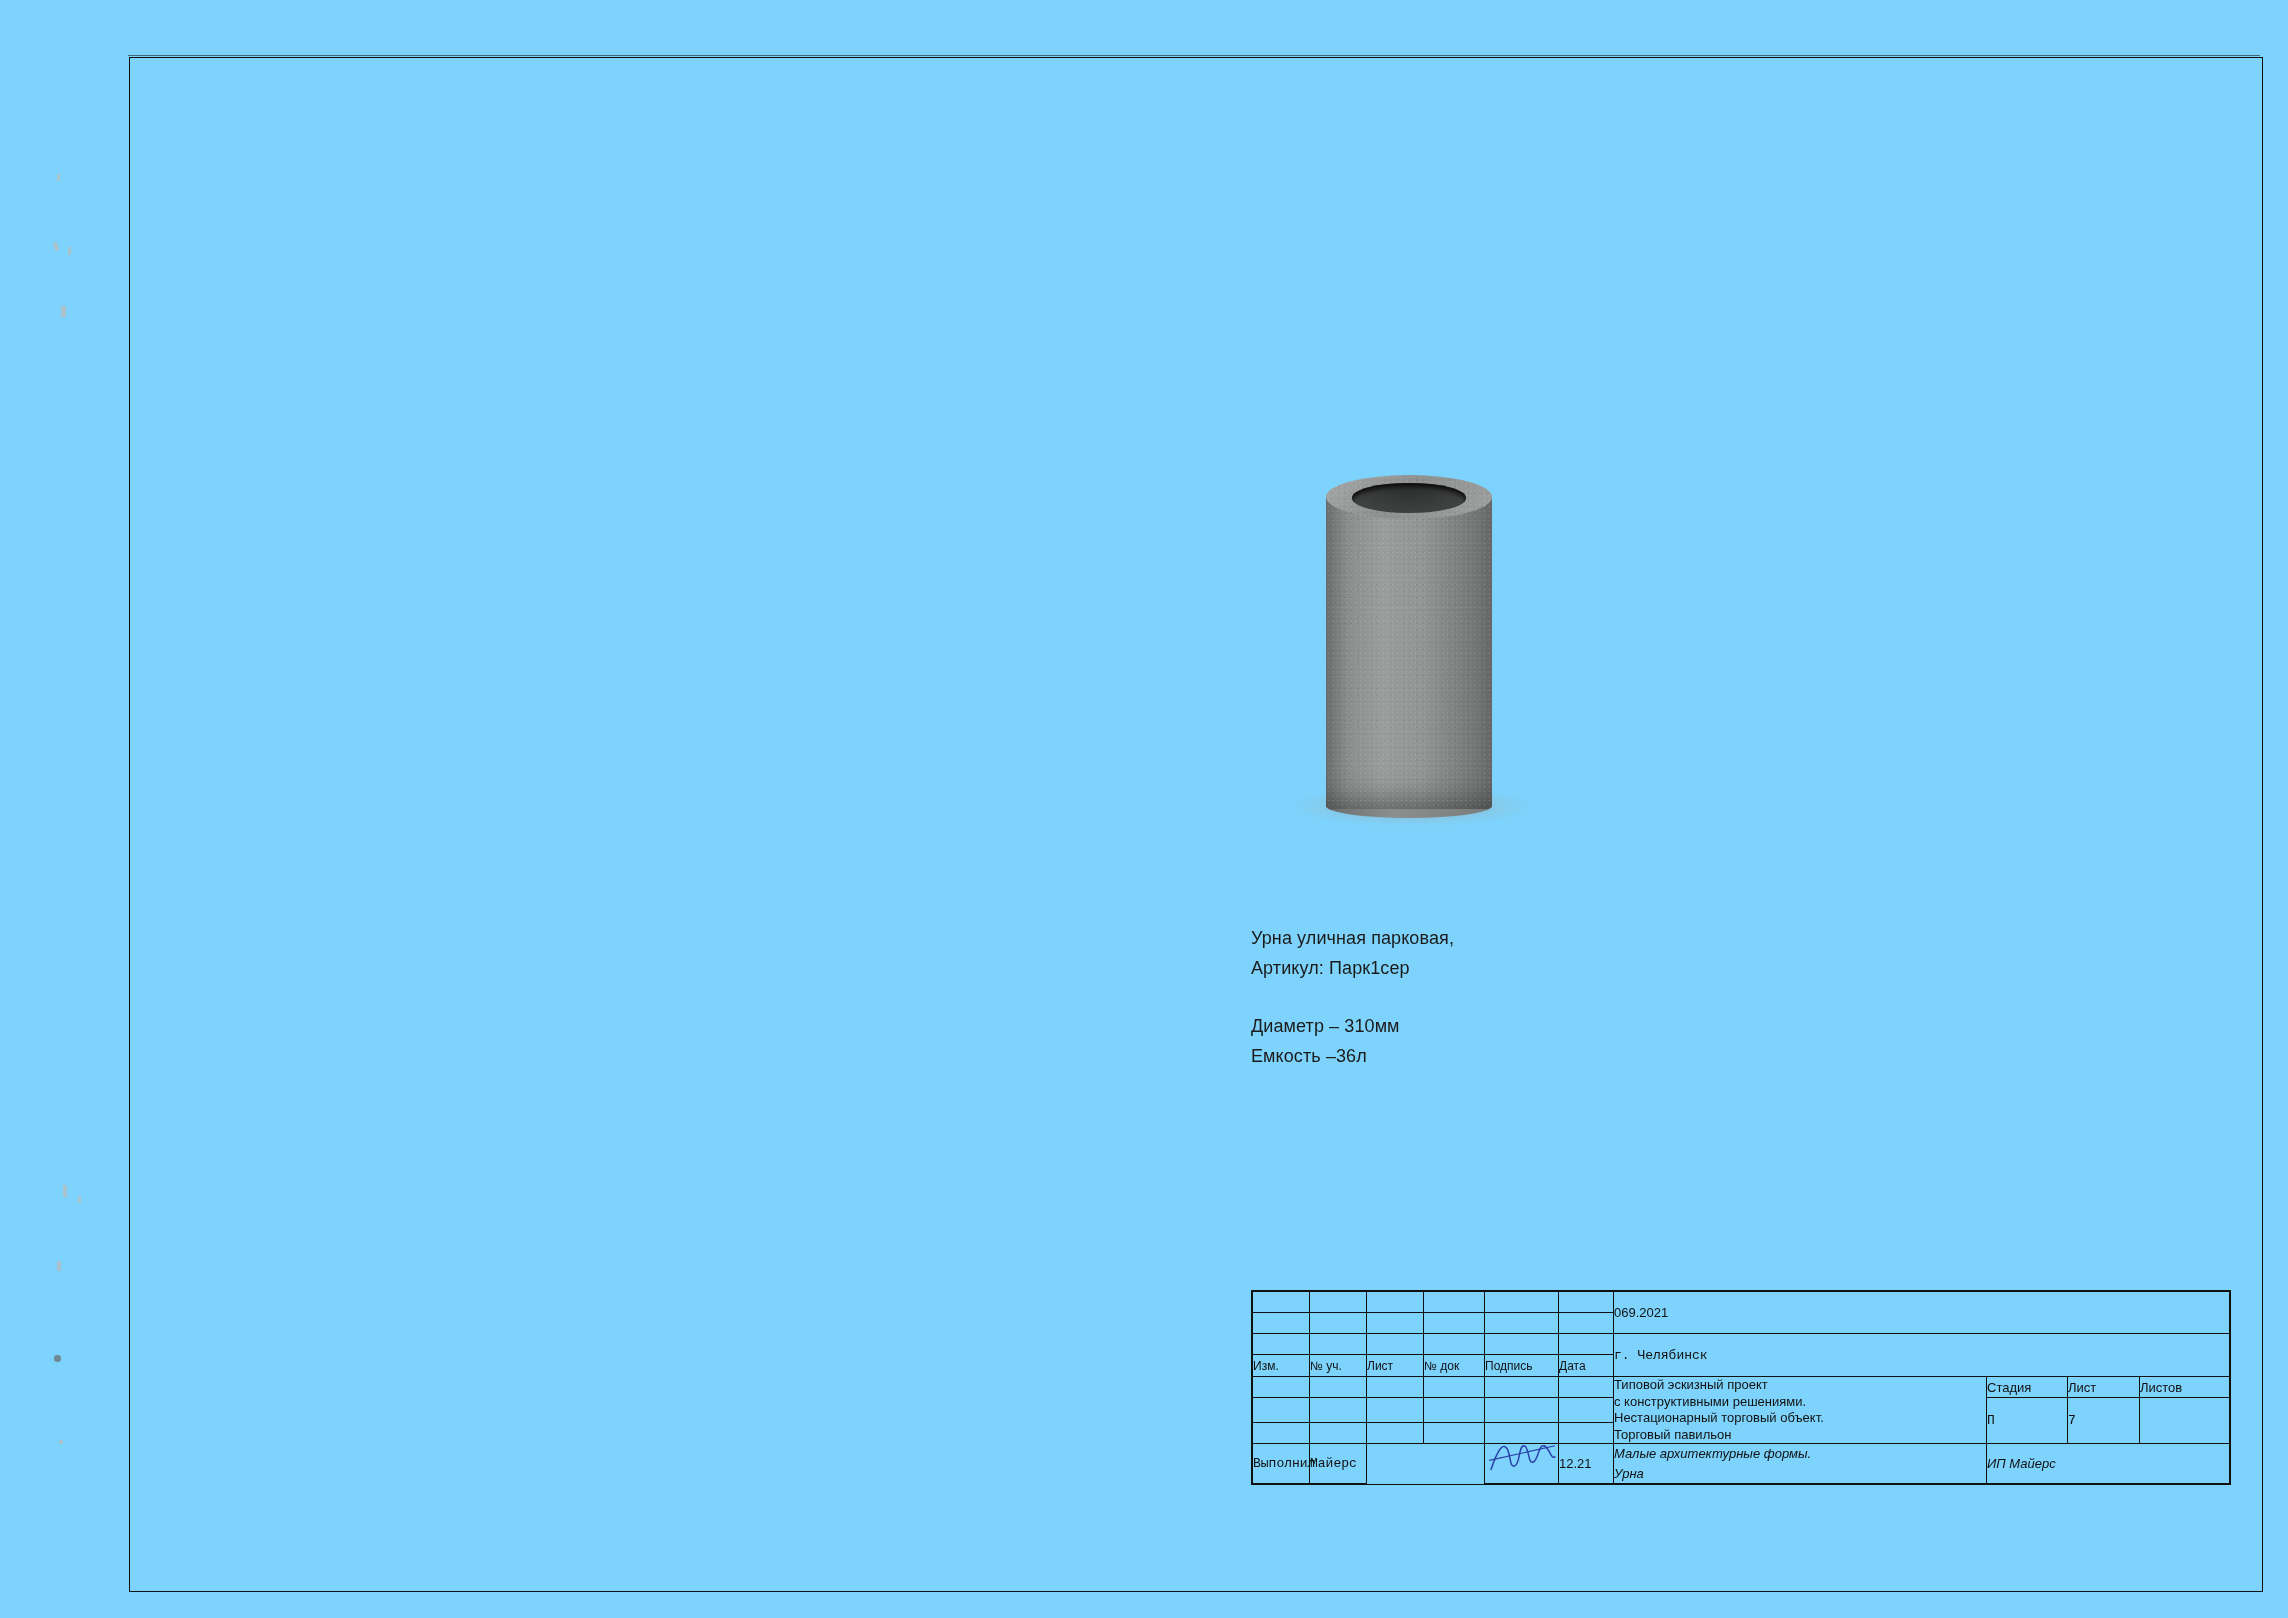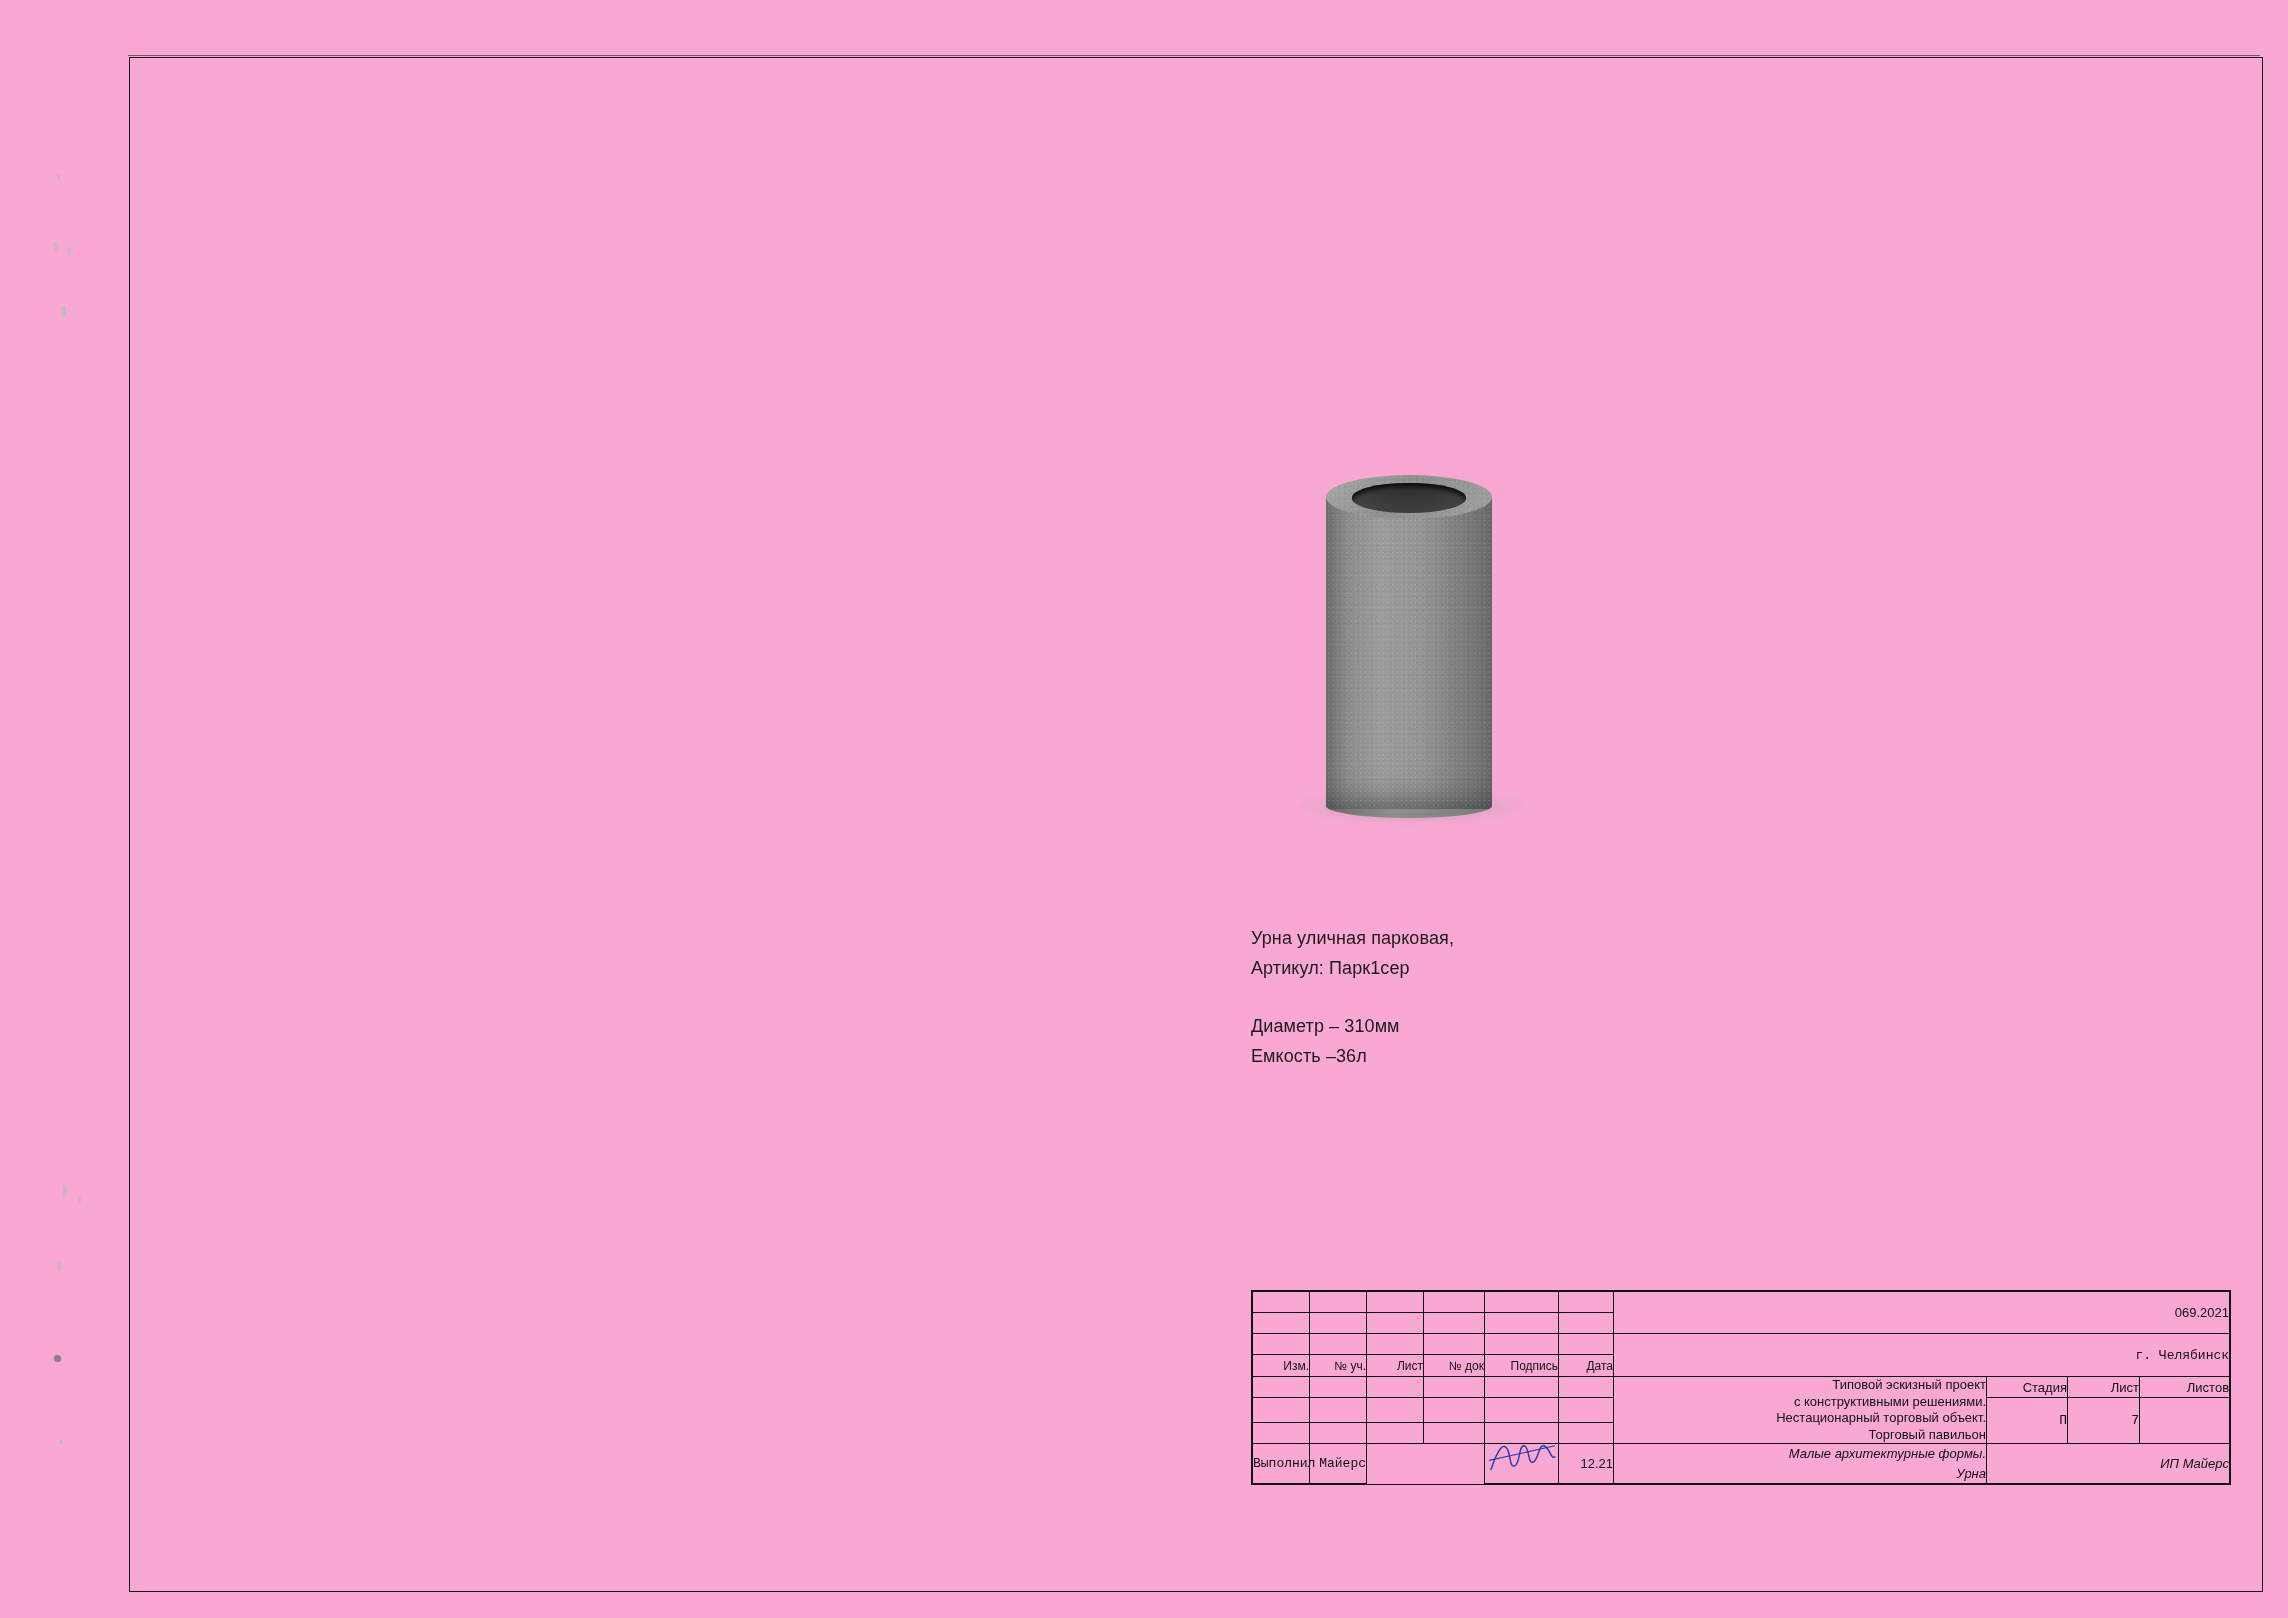--- a/index.html
+++ b/index.html
@@ -15,21 +15,21 @@
     overflow: hidden;
     position: relative;
   }
 
   
   .sheet {
     position: absolute;
     left: 0; top: 0;
     width: 2289px;
     height: 1619px;
-    background: #f9a8d4;
+    background: #7dd3fc;
   }
 
   .frame-border {
     position: absolute;
     left: 129px;
     top: 57px;
     width: 2134px;
     height: 1535px;
     border: 1.8px solid #111;
     box-sizing: border-box;
@@ -159,21 +159,21 @@
     color: #111;
   }
   .stamp table {
     border-collapse: collapse;
     width: 100%;
     table-layout: fixed;
   }
   .stamp td {
     border: 1px solid #111;
     padding: 0;
-    text-align: right;
+    text-align: left;
     vertical-align: middle;
     font-size: 13px;
     height: 20px;
     margin-top: 30px;
   }
   .stamp td.nb { border: none; }
 
   .lbl-row td { font-size: 12px; height: 21px; }
   .tall { height: 32px; font-family: Liberation Mono, monospace; }
 

